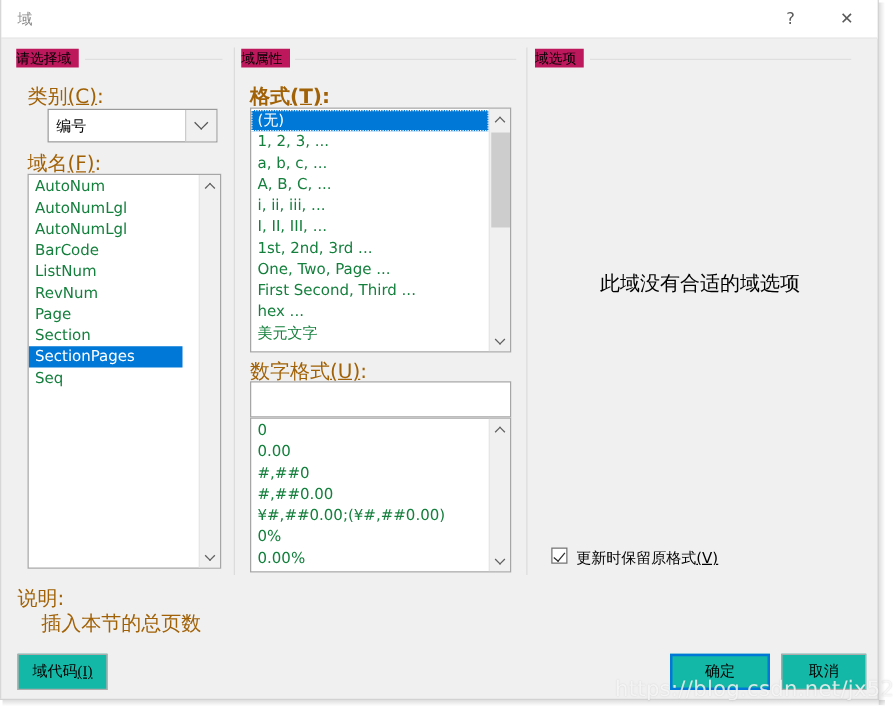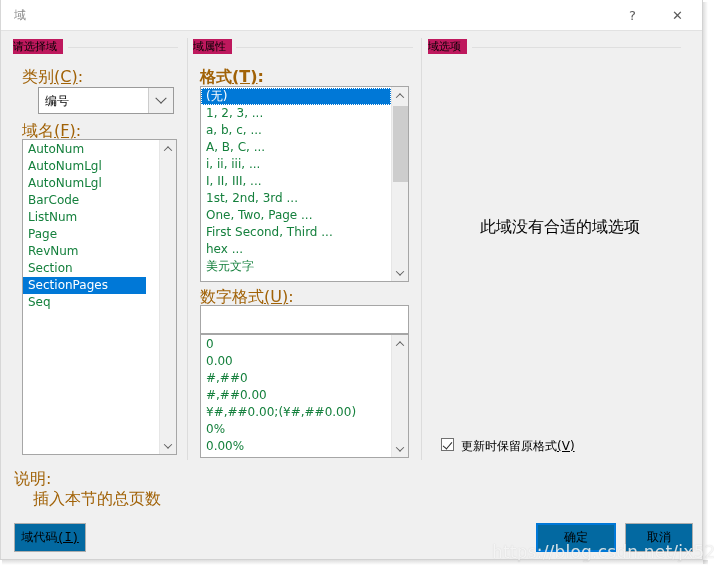--- a/index.html
+++ b/index.html
@@ -216,24 +216,24 @@
   }
   #preserve-label { margin-left: 7px; font-size: 12px; color: #000; white-space: nowrap; }
 
   
   #desc-label { position: absolute; left: 14px; top: 469px; }
   #desc-text  { position: absolute; left: 33px; top: 489px; }
 
   
   .btn {
     position: absolute;
-    background: #0369a1;
+    background: #14b8a6;
     border: 1px solid #adadad;
     font-size: 12px; color: #000;
-    font-family: Liberation Mono, monospace;
+    font-family: Liberation Serif, serif;
     display: flex; align-items: center; justify-content: center;
     padding: 0;
   }
   #fieldcode-btn { left: 14px; top: 523px; width: 72px; height: 29px; }
   #ok-btn     { left: 536px; top: 523px; width: 80px; height: 29px;
                 border: 2px solid #0078d7; }
   #cancel-btn { left: 625px; top: 523px; width: 68px; height: 29px; }
 
   
   #watermark {
@@ -276,22 +276,22 @@
     <span>域名</span><span class="ul">(F)</span><span>:</span>
   </div>
 
   <div class="listbox" id="fieldname-list">
     <div class="list-items" id="fieldname-items">
         <div class="li">AutoNum</div>
         <div class="li">AutoNumLgl</div>
         <div class="li">AutoNumLgl</div>
         <div class="li">BarCode</div>
         <div class="li">ListNum</div>
+        <div class="li">RevNum</div>
         <div class="li">Page</div>
-        <div class="li">RevNum</div>
         <div class="li">Section</div>
         <div class="li selected">SectionPages</div>
         <div class="li">Seq</div>
       </div>
     <div class="sb">
       <div class="sb-arrow top">
           <span class="sb-chev up"></span>
         </div>
       <div class="sb-arrow bot">
           <span class="sb-chev dn"></span>

